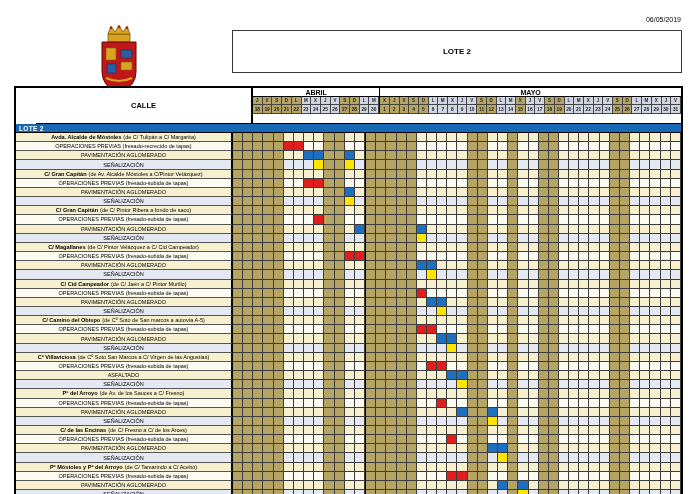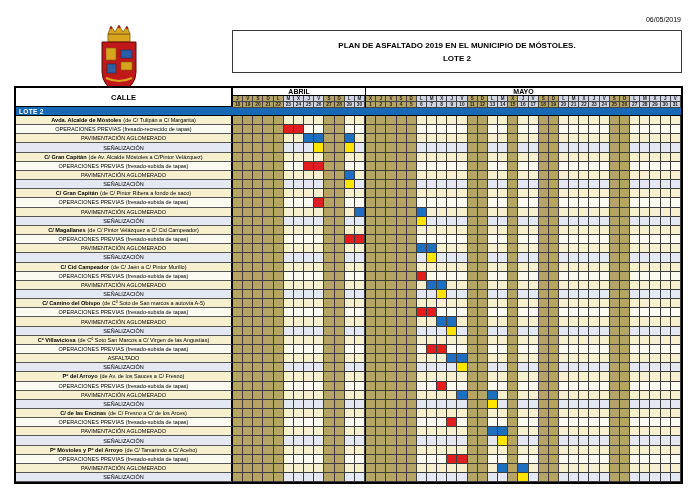--- a/index.html
+++ b/index.html
@@ -4,21 +4,21 @@
 <style>
   * { box-sizing: border-box; margin: 0; padding: 0; }
   html,body { width:690px; height:494px; overflow:hidden; background:#fff;
     font-family:"Liberation Sans", sans-serif; color:#000; }
   .date { position:absolute; top:16px; right:9px; font-size:7px; }
   .logo { position:absolute; left:94px; top:24px; width:50px; height:74px; }
   .title-box { position:absolute; left:232px; top:30px; width:450px; height:43px;
     border:1.5px solid #3a3a3a; display:flex; flex-direction:column; justify-content:center;
     align-items:center; gap:4px; font-weight:bold; font-size:8px; text-align:center; }
   .tbl { position:absolute; left:14px; top:86px; width:669px; border:2px solid #000; background:#fff; }
-  .hdr { display:flex; height:19px; border-bottom:1px solid #000; }
+  .hdr { display:flex; height:36px; border-bottom:1px solid #000;margin-left:20px; }
   .callecell { width:217px; border-right:2px solid #000; display:flex; align-items:center;
     justify-content:center; font-weight:bold; font-size:7.5px; }
   .hdr-days { flex:1; display:flex; flex-direction:column; }
   .month-row { display:flex; height:9px; border-bottom:1px solid #000; }
   .month { display:flex; align-items:center; justify-content:center; font-weight:bold;
     font-size:7px; border-right:1.5px solid #000; }
   .month:last-child { border-right:none; }
   .letter-row { display:flex; height:8px; }
   .num-row { display:flex; height:9px; }
   .hc { flex:1 1 0; display:flex; align-items:center; justify-content:center;
@@ -60,21 +60,20 @@
     <circle cx="33" cy="4" r="1.3" fill="#c01818"></circle>
   <path d="M8 18 H42 V48 Q42 62 25 70 Q8 62 8 48 Z" fill="#c01818" stroke="#5e0c0c" stroke-width="1"></path>
   <rect x="12" y="24" width="10" height="12" fill="#d9a520" stroke="#7a5c10" stroke-width="0.6"></rect>
   <rect x="27" y="26" width="11" height="8" fill="#2a5fa8" stroke="#142f55" stroke-width="0.6"></rect>
   <rect x="27" y="38" width="11" height="8" fill="#d9a520" stroke="#7a5c10" stroke-width="0.6"></rect>
   <rect x="13" y="40" width="9" height="9" fill="#2a5fa8" stroke="#142f55" stroke-width="0.6"></rect>
   <path d="M12 54 Q25 60 38 54" stroke="#d9a520" stroke-width="2" fill="none"></path>
 </svg>
 
 <div class="title-box">
-  <div>PLAN DE ASFALTADO 2019 EN EL MUNICIPIO DE MÓSTOLES.</div>
   <div>LOTE 2</div>
 </div>
 
 <div class="tbl">
   <div class="hdr">
     <div class="callecell">CALLE</div>
     <div class="hdr-days">
       <div class="month-row">
           <div class="month" style="flex: 13 1 0px;">ABRIL</div>
           <div class="month" style="flex: 31 1 0px;">MAYO</div>

